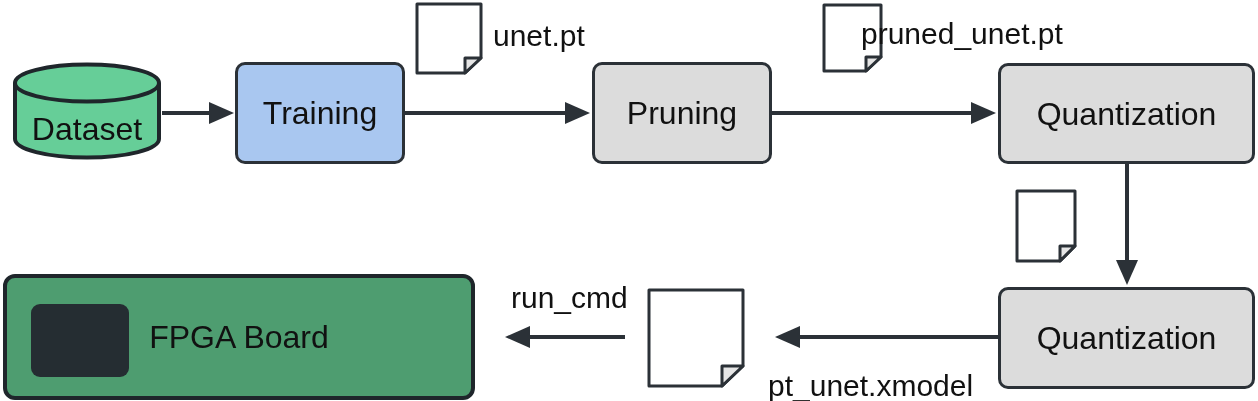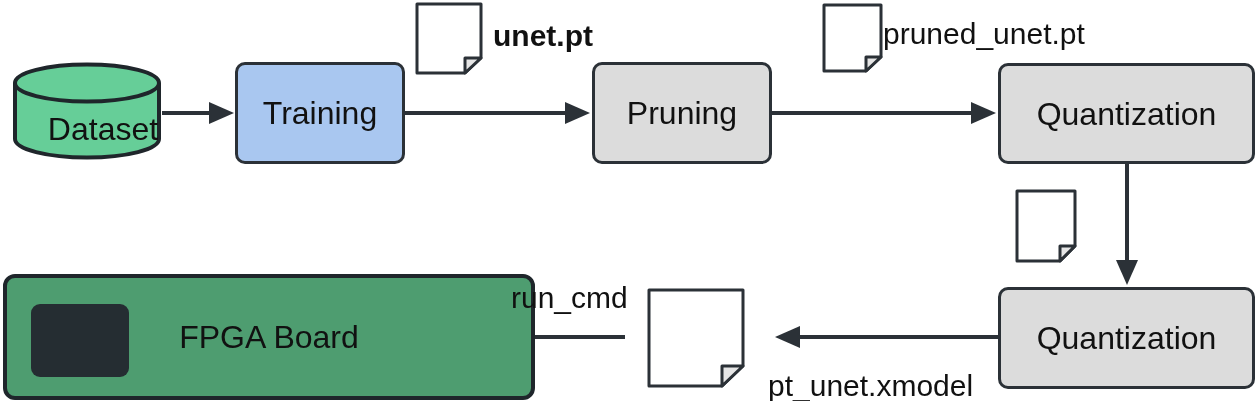--- a/index.html
+++ b/index.html
@@ -12,26 +12,26 @@
     position:absolute;box-sizing:border-box;
     border:3.5px solid #2b3137;border-radius:10px;
     display:flex;align-items:center;justify-content:center;
     font-size:32px;line-height:1;white-space:nowrap;
   }
   .node--blue{background:#a9c7f0;}
   .node--gray{background:#dcdcdc;}
   .cyl{position:absolute;}
   .cyl svg{position:absolute;left:0;top:0;}
   .cyl-label{
-    position:absolute;left:16px;top:38px;width:150px;height:58px;
+    position:absolute;left:0;top:38px;width:150px;height:58px;
     display:flex;align-items:center;justify-content:center;
     font-size:32px;line-height:1;text-align:center;
   }
   .fpga{
-    position:absolute;left:3px;top:274px;width:532px;height:126px;box-sizing:border-box;
+    position:absolute;left:3px;top:274px;width:472px;height:126px;box-sizing:border-box;
     background:#4e9d70;border:4px solid #1f262b;border-radius:12px;
     display:flex;align-items:center;justify-content:center;font-size:32px;
   }
   .chip{
     position:absolute;left:24px;top:26px;width:98px;height:73px;
     background:#252d32;border-radius:9px;
   }
   .file-icon{position:absolute;}
   .flabel{
     position:absolute;font-size:30px;line-height:1.2;white-space:nowrap;color:#111111;
@@ -119,18 +119,18 @@
     </svg>
   </div>
 
   <div class="file-icon" style="left:647px;top:288px;">
     <svg width="98" height="100" viewBox="0 0 98 100">
       <path d="M2 2 H96 V78 L75 98 H2 Z" fill="#ffffff" stroke="#2b3137" stroke-width="3" stroke-linejoin="round"></path>
       <path d="M96 78 L75 98 L75 78 Z" fill="#e6e6e6" stroke="#2b3137" stroke-width="3" stroke-linejoin="round"></path>
     </svg>
   </div>
 
-  <div class="flabel" style="left:493px;top:18px;font-weight:bold;">unet.pt</div>
-  <div class="flabel" style="left:883px;top:16px;">pruned_unet.pt</div>
+  <div class="flabel" style="left:493px;top:18px;">unet.pt</div>
+  <div class="flabel" style="left:861px;top:16px;">pruned_unet.pt</div>
   <div class="flabel" style="left:768px;top:368px;">pt_unet.xmodel</div>
   <div class="flabel" style="left:505px;top:280px;margin-left:6px;">run_cmd</div>
 
 </div>
 
 </body></html>

